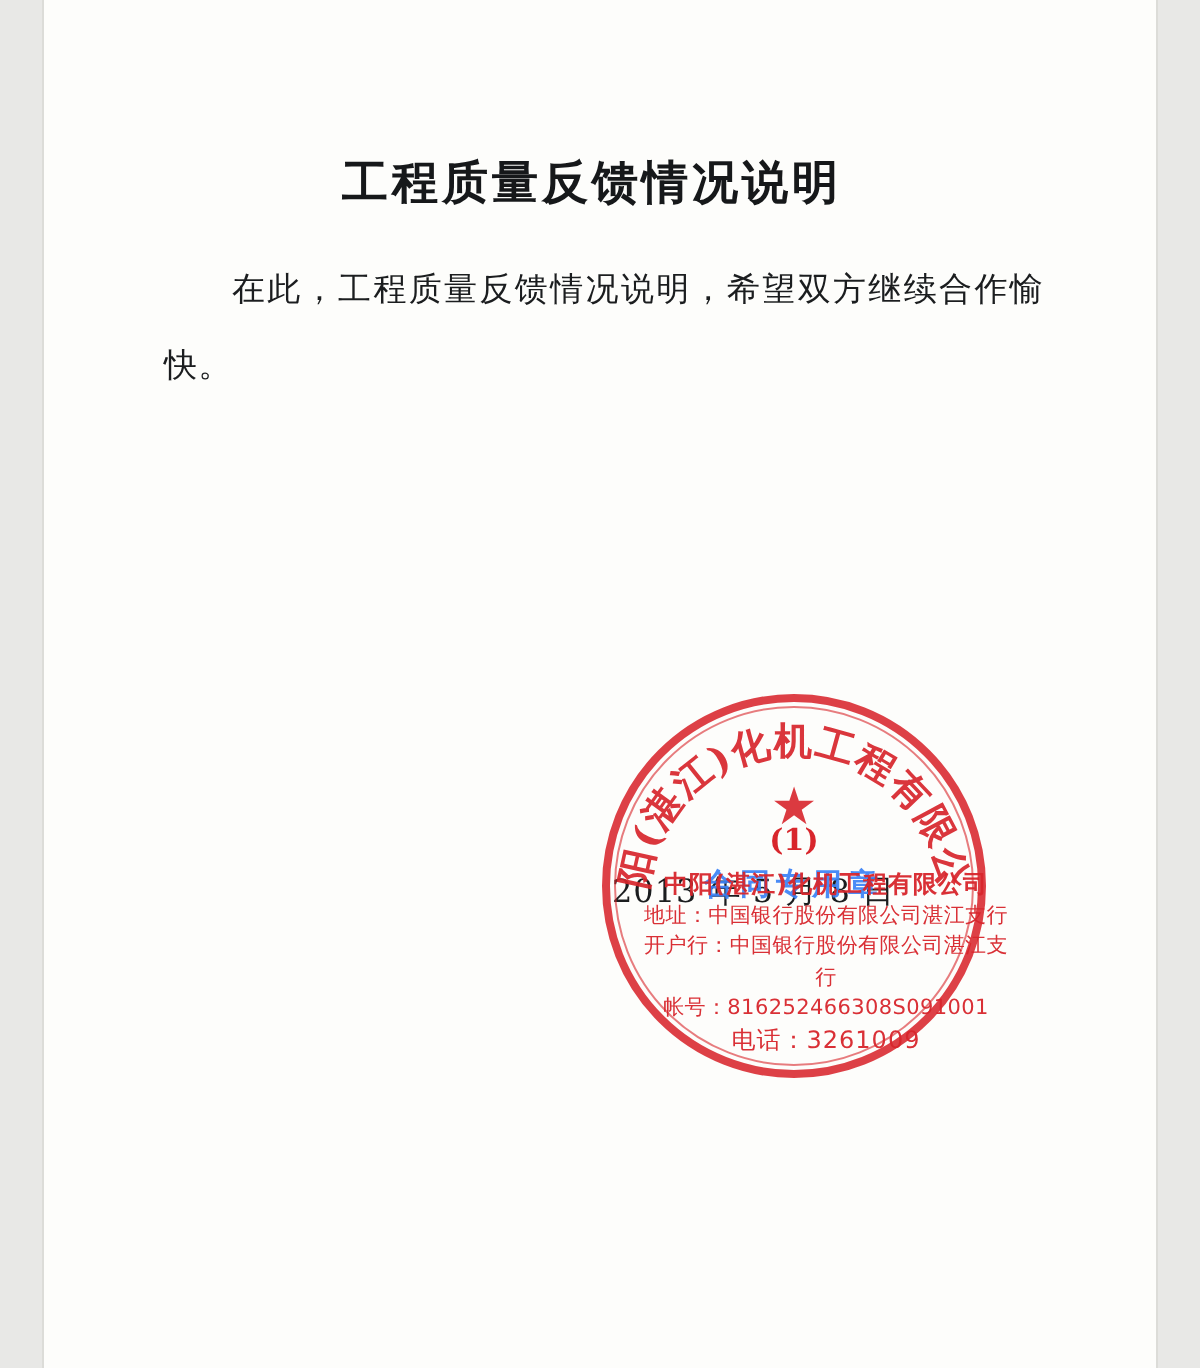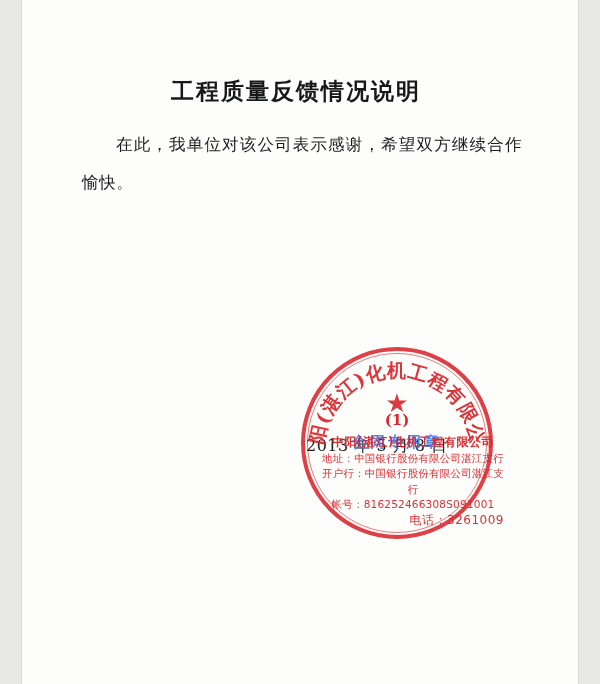--- a/index.html
+++ b/index.html
@@ -159,32 +159,31 @@
     text-align: center;
   }
   .bank-stamp .name {
     font-size: 12px;
     font-weight: bold;
     letter-spacing: 0.5px;
   }
   .bank-stamp .phone {
     font-size: 12px;
     letter-spacing: 0.5px;
-    text-align: right;
   }
 </style>
 </head>
 <body>
 
 <div class="page">
 
   <div class="doc-title">工程质量反馈情况说明</div>
 
   <div class="body-text">
-    <p class="para">在此，我单位对该公司表示感谢，希望双方继续合作愉快。</p>
+    <p class="para">在此，工程质量反馈情况说明，希望双方继续合作愉快。</p>
   </div>
 
   <div class="sign-block">
     <div class="sign-line sign-date">2013 年 5 月 8 日</div>
   </div>
 
   <div class="seal">
     <div class="seal-ring"></div>
     <div class="seal-ring inner"></div>
     <svg width="192" height="192" viewBox="0 0 192 192">

